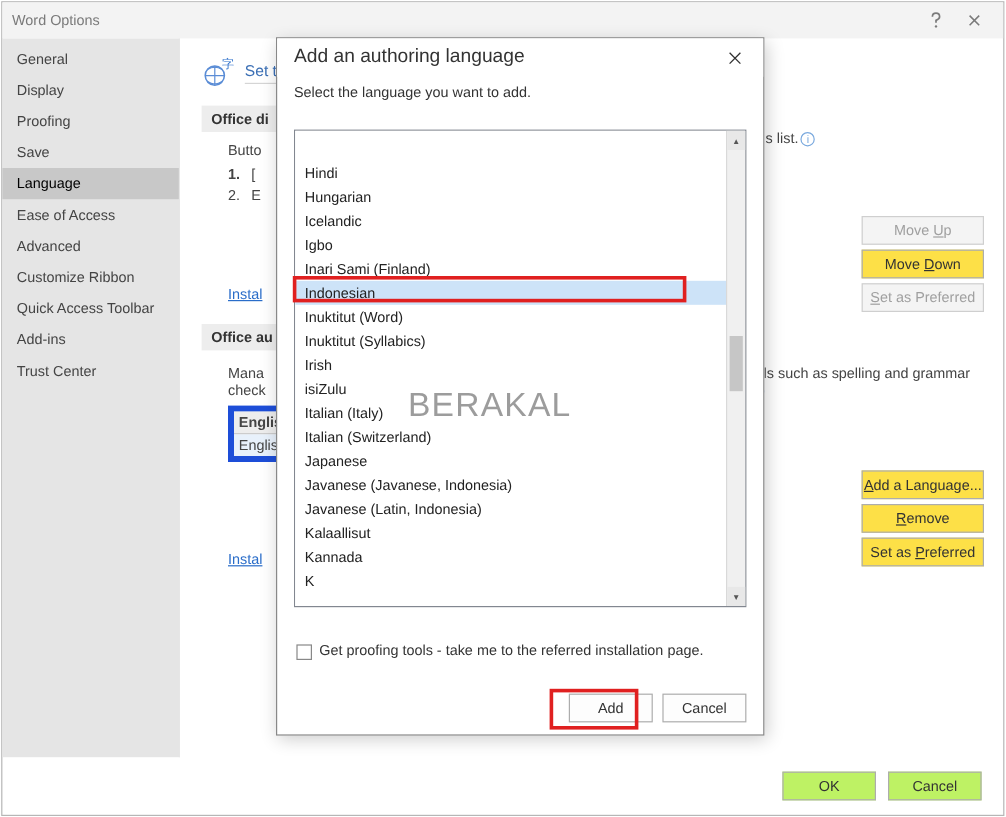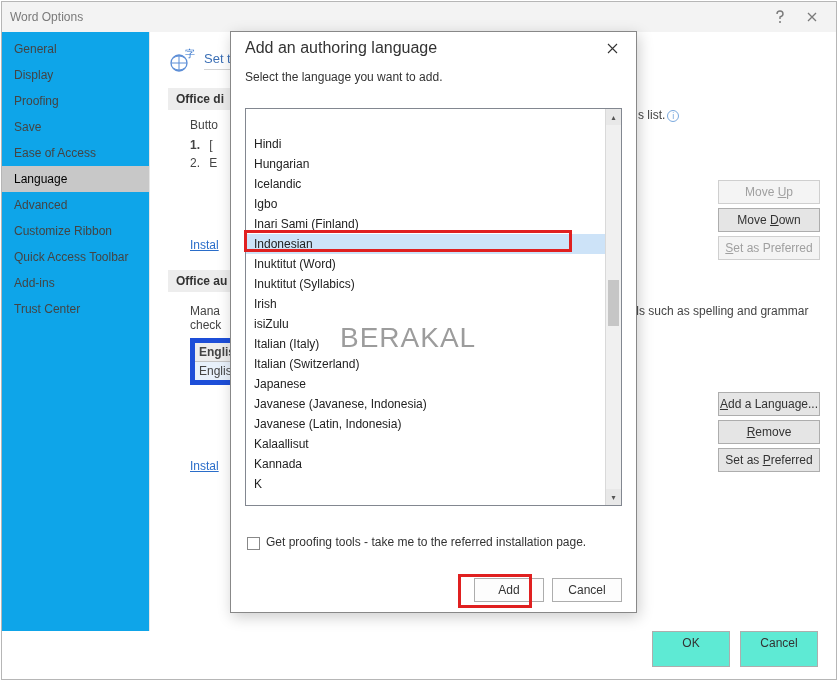--- a/index.html
+++ b/index.html
@@ -47,21 +47,21 @@
 
   .win-body {
     display: flex;
     height: calc(100% - 30px - 48px);
   }
 
   
   .sidebar {
     width: 148px;
     border-right: 1px solid #e6e6e6;
-    background: #0ea5e9;
+    background: #e5e5e5;
     padding-top: 4px;
   }
   .sidebar-item {
     padding: 6px 12px;
     color: #444;
     cursor: default;
   }
   .sidebar-item.selected {
     background: #c8c8c8;
     color: #000;
@@ -138,21 +138,21 @@
     display: flex;
     flex-direction: column;
     gap: 4px;
   }
   .right-btn-stack.top { top: 148px; }
   .right-btn-stack.bot { top: 360px; }
   .sidebtn {
     width: 102px;
     height: 24px;
     border: 1px solid #adadad;
-    background: #e5e5e5;
+    background: #fde047;
     font-size: 12px;
     color: #333;
     cursor: default;
     text-align: center;
     line-height: 22px;
   }
   .sidebtn.disabled {
     background: #f4f4f4;
     color: #a0a0a0;
     border-color: #cfcfcf;
@@ -184,23 +184,23 @@
   
   .win-footer {
     position: absolute;
     bottom: 12px;
     right: 18px;
     display: flex;
     gap: 10px;
   }
   .footer-btn {
     width: 78px;
-    height: 36px;
+    height: 24px;
     border: 1px solid #adadad;
-    background: #5eead4;
+    background: #bef264;
     text-align: center;
     line-height: 22px;
     font-size: 12px;
   }
 
   
   .dialog {
     position: absolute;
     left: 230px;
     top: 31px;
@@ -372,22 +372,22 @@
     </span>
   </div>
 
   <div class="win-body">
 
     <div class="sidebar">
       <div class="sidebar-item"><span>General</span></div>
       <div class="sidebar-item"><span>Display</span></div>
       <div class="sidebar-item"><span>Proofing</span></div>
       <div class="sidebar-item"><span>Save</span></div>
+      <div class="sidebar-item selected"><span>Language</span></div>
       <div class="sidebar-item"><span>Ease of Access</span></div>
-      <div class="sidebar-item selected"><span>Language</span></div>
       <div class="sidebar-item"><span>Advanced</span></div>
       <div class="sidebar-item"><span>Customize Ribbon</span></div>
       <div class="sidebar-item"><span>Quick Access Toolbar</span></div>
       <div class="sidebar-item"><span>Add-ins</span></div>
       <div class="sidebar-item"><span>Trust Center</span></div>
     </div>
 
     <div class="main-pane">
 
       <div class="heading-row">

